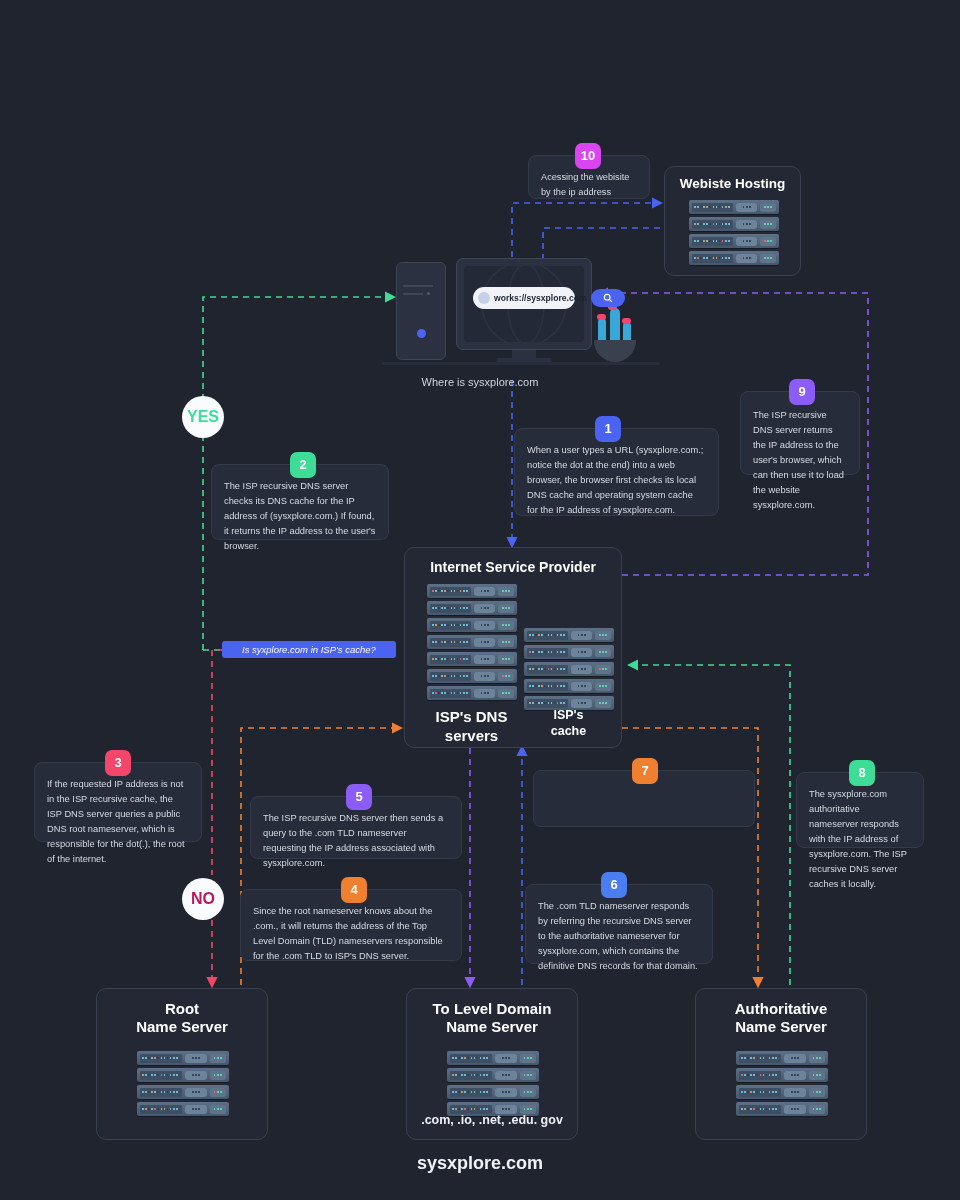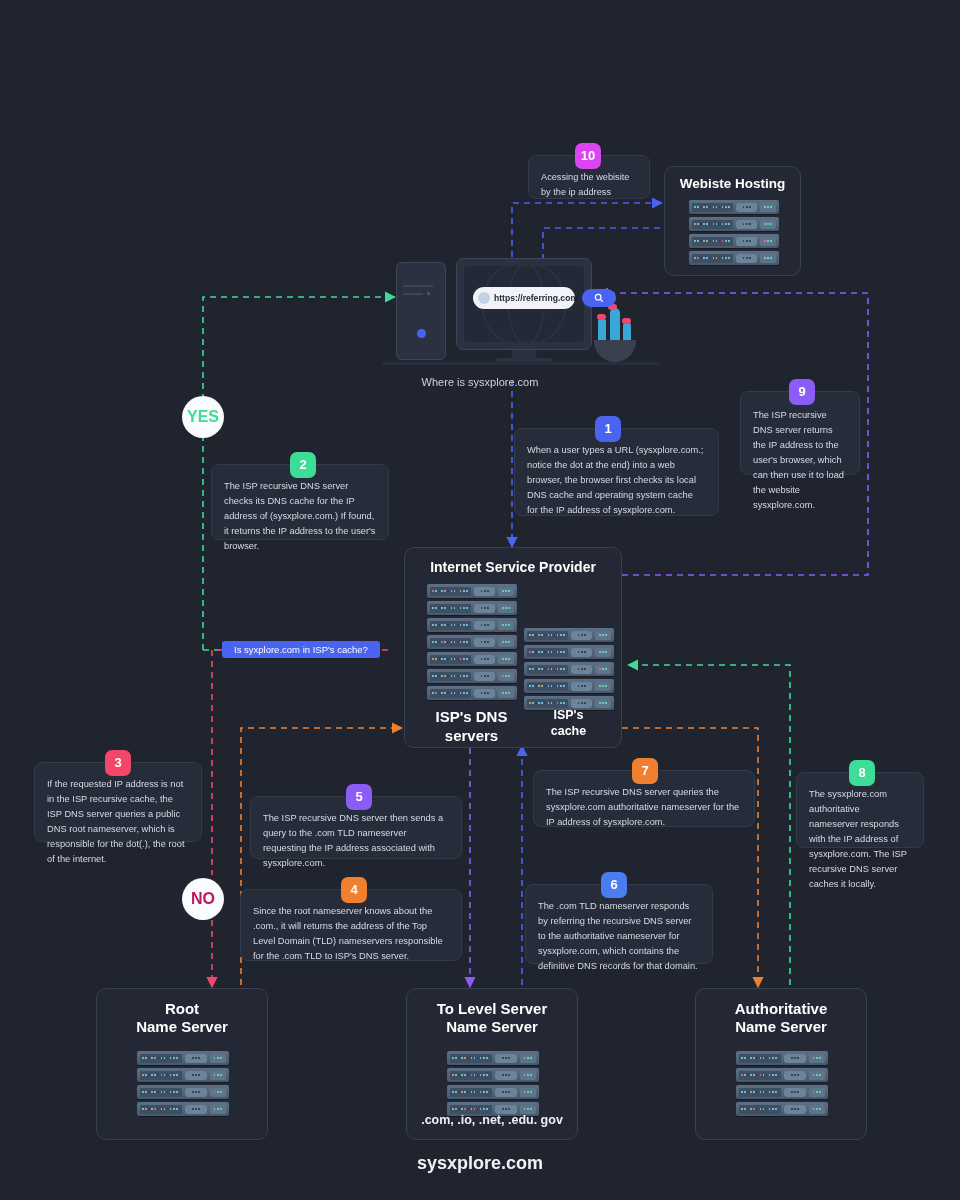--- a/index.html
+++ b/index.html
@@ -64,22 +64,22 @@
     display: flex; align-items: center; justify-content: center;
     font-weight: bold; font-size: 16px; z-index: 6;
   }
   .yn.yes { color: #3ddc97; }
   .yn.no  { color: #be185d; }
 
   
   .pill {
     position: absolute;
     background: #4a63f0; color: #fff;
-    font-size: 9.5px; padding: 3px 12px; border-radius: 3px;
-    white-space: nowrap; z-index: 6;
+    font-size: 9.5px; padding: 3px 20px; border-radius: 3px;
+    white-space: nowrap; z-index: 6; font-style: italic;
   }
 
   
   .rackstack { position: absolute; display: flex; flex-direction: column; gap: 3px; }
   .rack {
     width: 100%; height: 14px;
     background: linear-gradient(180deg,#5c7187,#46586d);
     border-radius: 2px;
     position: relative;
     display: flex; align-items: center;
@@ -329,21 +329,21 @@
     <div style="position:absolute;left:20px;top:66px;width:9px;height:9px;border-radius:50%;background:#4a63f0;"></div>
   </div>
 
   <div class="monitor" style="left:456px; top:258px; width:136px; height:92px;">
     <div class="screen">
       <div class="globe"></div>
     </div>
   </div>
   <div class="urlbar" style="left:473px; top:287px; width:102px;">
     <div class="lock"></div>
-    <div class="u">https://referring.com</div>
+    <div class="u">works://sysxplore.com</div>
     <div class="go">
       <svg width="10" height="10" viewBox="0 0 12 12">
         <circle cx="5" cy="5" r="3.4" stroke="#fff" stroke-width="1.4" fill="none"></circle>
         <line x1="7.6" y1="7.6" x2="10.2" y2="10.2" stroke="#fff" stroke-width="1.4" stroke-linecap="round"></line>
       </svg>
     </div>
   </div>
   <div class="stand" style="left:512px; top:350px; width:24px; height:9px;"></div>
   <div class="stand" style="left:496px; top:358px; width:56px; height:4px; border-radius:2px;"></div>
   <div class="deskline" style="left:382px; top:362px; width:278px;"></div>
@@ -715,21 +715,20 @@
     <div>The ISP recursive DNS server then sends a query to the .com TLD nameserver requesting the IP address associated with sysxplore.com.</div>
   </div>
 
   <div class="note" style="left:240px; top:889px; width:222px; height:72px;">
     <div class="badge" style="left:100px; background:#f08030;">4</div>
     <div>Since the root nameserver knows about the .com., it will returns the address of the Top Level Domain (TLD) nameservers responsible for the .com TLD to ISP's DNS server.</div>
   </div>
 
   <div class="note" style="left:533px; top:770px; width:222px; height:57px;">
     <div class="badge" style="left:98px; background:#f08030;">7</div>
-    <div>The ISP recursive DNS server queries the sysxplore.com authoritative nameserver for the IP address of sysxplore.com.</div>
   </div>
 
   <div class="note" style="left:525px; top:884px; width:188px; height:80px;">
     <div class="badge" style="left:75px; background:#4a7df0;">6</div>
     <div>The .com TLD nameserver responds by referring the recursive DNS server to the authoritative nameserver for sysxplore.com, which contains the definitive DNS records for that domain.</div>
   </div>
 
   <div class="note" style="left:796px; top:772px; width:128px; height:76px;">
     <div class="badge" style="left:52px; background:#3ddc97;">8</div>
     <div>The sysxplore.com authoritative nameserver responds with the IP address of sysxplore.com. The ISP recursive DNS server caches it locally.</div>
@@ -845,21 +844,21 @@
             <i></i>
             <i></i>
             <i></i>
           </div>
         </div>
     </div>
   </div>
 
   <div class="panel" style="left:406px; top:988px; width:172px; height:152px;">
     <div class="panel-title" style="font-size:15px; margin-top:11px;">
-      <span>To Level Server</span><br>
+      <span>To Level Domain</span><br>
       <span>Name Server</span>
     </div>
     <div class="rackstack" style="left:40px; top:62px; width:92px;">
       <div class="rack">
           <div class="grill">
             <i></i>
             <i></i>
             <i class="d"></i>
             <i></i>
             <i class="o"></i>

